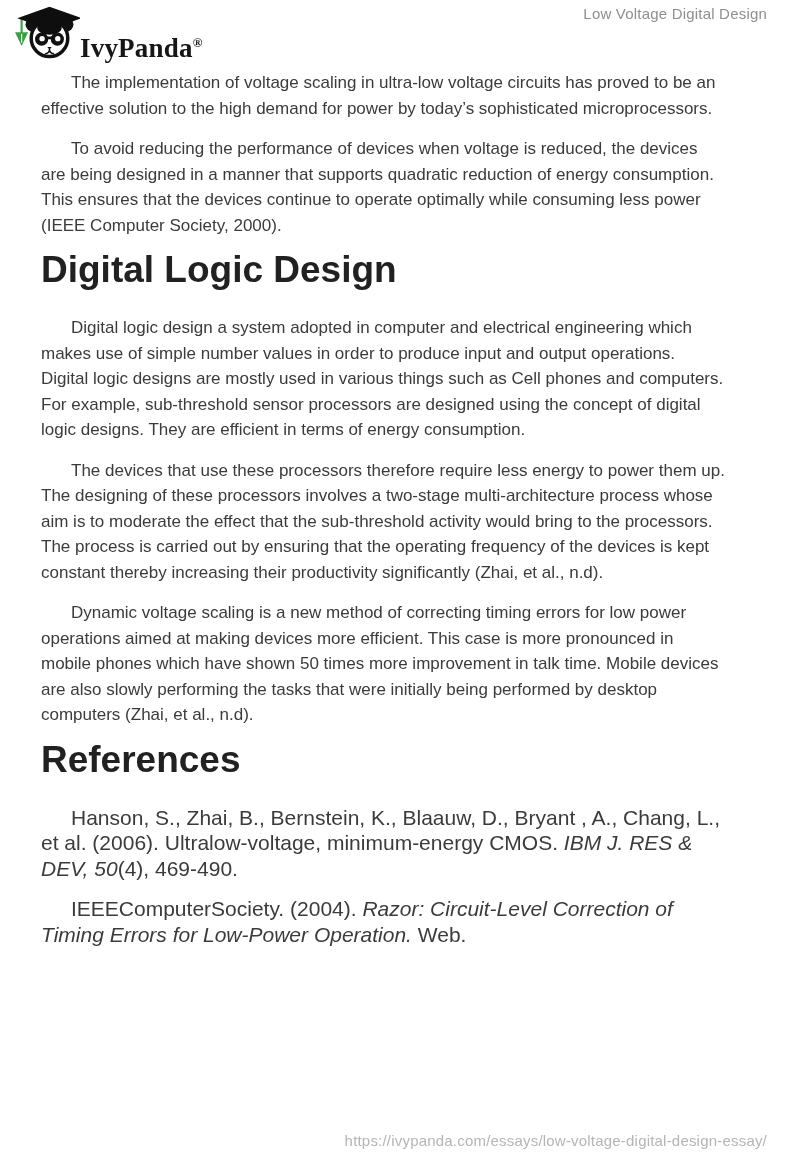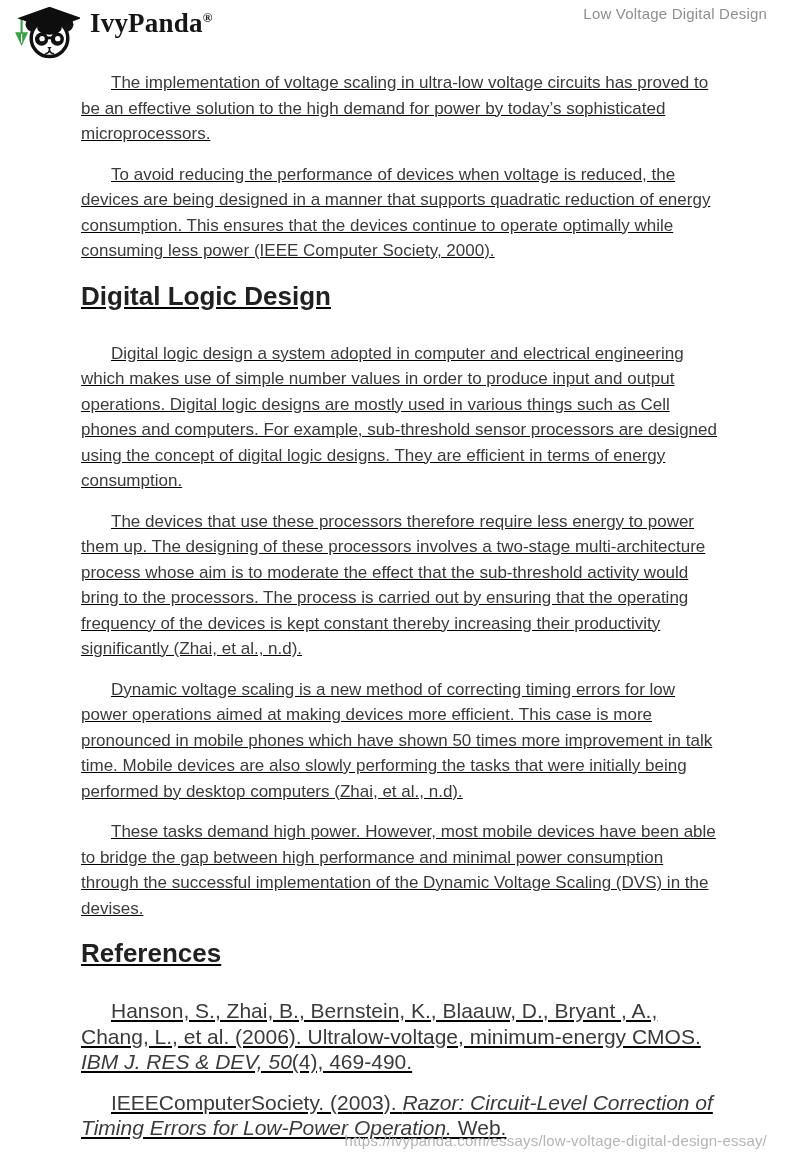--- a/index.html
+++ b/index.html
@@ -18,42 +18,42 @@
     position: relative;
     overflow: hidden;
   }
   .page { width: 800px; height: 1160px; position: relative; background: #fff; }
 
   
   .page-header {
     display: flex; justify-content: space-between; align-items: flex-start;
     padding: 4px 33px 0 12px; height: 62px;
   }
-  .logo-group { display: flex; align-items: flex-start; gap: 10px; }
+  .logo-group { display: flex; align-items: flex-end; }
   .brand {
     font-family: "Liberation Serif", serif;
     font-weight: 700; font-size: 27px; color: var(--brand-ink);
     letter-spacing: 0.2px; line-height: 1;
     padding-top: 6px;
   }
   .brand sup { font-size: 13px; font-weight: 700; vertical-align: 10px; }
   .running-title {
     margin-top: 1px; font-size: 15px; color: var(--header-gray);
     font-weight: 400; letter-spacing: 0.2px;
   }
 
   
-  main { padding: 8px 75px 0 81px; text-decoration: underline; }
+  main { padding: 8px 75px 0 41px; }
   p.body-par {
     font-size: 17px; line-height: 25.5px; color: var(--body-text);
     margin: 15px 0; text-indent: 30px; text-align: left;
   }
   main > p.body-par:first-child { margin-top: 0; }
   h2.section-heading {
-    font-size: 26px; line-height: 34px; font-weight: 700;
+    font-size: 37px; line-height: 34px; font-weight: 700;
     color: var(--heading); margin: 13px 0 28px 0;
   }
   p.reference-entry {
     font-size: 21px; line-height: 25.5px; color: var(--body-text);
     margin: 15px 0; text-indent: 30px;
   }
   p.reference-entry em { font-style: italic; }
 
   
   .page-footer {
@@ -104,23 +104,22 @@
 
   <main>
     <p class="body-par">The implementation of voltage scaling in ultra-low voltage circuits has proved to be an effective solution to the high demand for power by today’s sophisticated microprocessors.</p>
     <p class="body-par">To avoid reducing the performance of devices when voltage is reduced, the devices are being designed in a manner that supports quadratic reduction of energy consumption. This ensures that the devices continue to operate optimally while consuming less power (IEEE Computer Society, 2000).</p>
 
     <h2 class="section-heading">Digital Logic Design</h2>
 
     <p class="body-par">Digital logic design a system adopted in computer and electrical engineering which makes use of simple number values in order to produce input and output operations. Digital logic designs are mostly used in various things such as Cell phones and computers. For example, sub-threshold sensor processors are designed using the concept of digital logic designs. They are efficient in terms of energy consumption.</p>
     <p class="body-par">The devices that use these processors therefore require less energy to power them up. The designing of these processors involves a two-stage multi-architecture process whose aim is to moderate the effect that the sub-threshold activity would bring to the processors. The process is carried out by ensuring that the operating frequency of the devices is kept constant thereby increasing their productivity significantly (Zhai, et al., n.d).</p>
     <p class="body-par">Dynamic voltage scaling is a new method of correcting timing errors for low power operations aimed at making devices more efficient. This case is more pronounced in mobile phones which have shown 50 times more improvement in talk time. Mobile devices are also slowly performing the tasks that were initially being performed by desktop computers (Zhai, et al., n.d).</p>
-    <p class="body-par">These tasks demand high power. However, most mobile devices have been able to bridge the gap between high performance and minimal power consumption through the successful implementation of the Dynamic Voltage Scaling (DVS) in the devises.</p>
 
     <h2 class="section-heading">References</h2>
 
     <p class="reference-entry"><span>Hanson, S., Zhai, B., Bernstein, K., Blaauw, D., Bryant , A., Chang, L., et al. (2006). Ultralow-voltage, minimum-energy CMOS. </span><em>IBM J. RES &amp; DEV, 50</em><span>(4), 469-490.</span></p>
-    <p class="reference-entry"><span>IEEEComputerSociety. (2003). </span><em>Razor: Circuit-Level Correction of Timing Errors for Low-Power Operation.</em><span> Web.</span></p>
+    <p class="reference-entry"><span>IEEEComputerSociety. (2004). </span><em>Razor: Circuit-Level Correction of Timing Errors for Low-Power Operation.</em><span> Web.</span></p>
   </main>
 
   <div class="page-footer">https://ivypanda.com/essays/low-voltage-digital-design-essay/</div>
 
 </div>
 
 </body></html>

